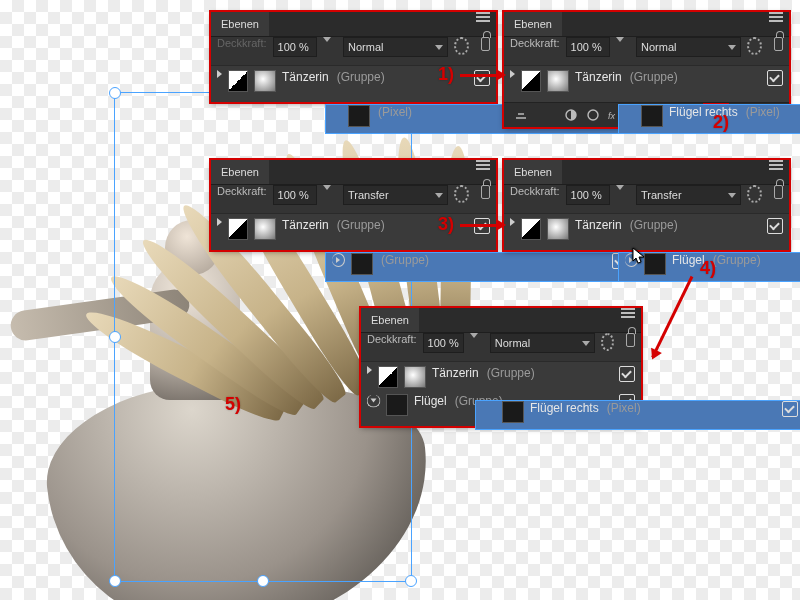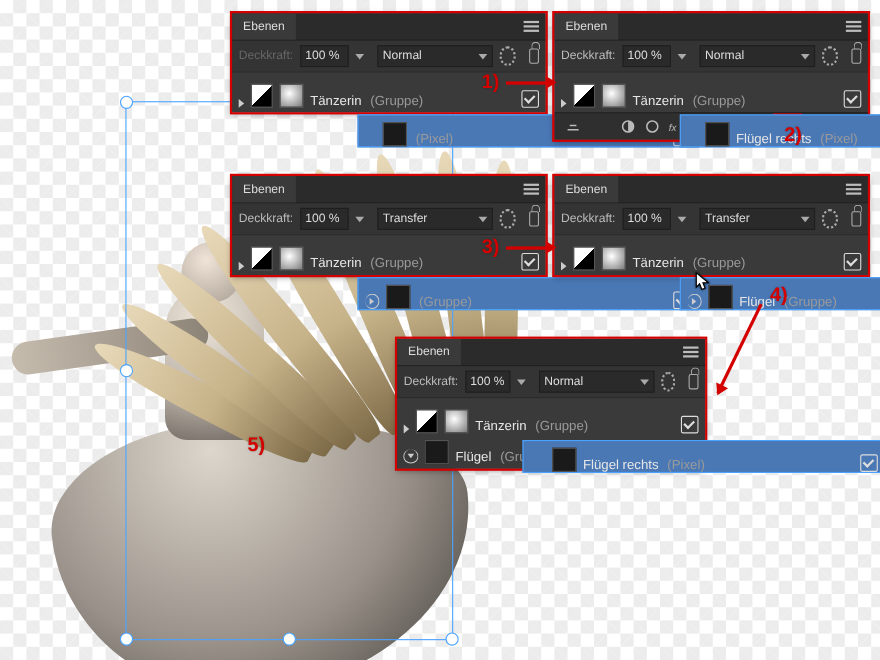--- a/index.html
+++ b/index.html
@@ -25,36 +25,36 @@
 
 .sel{position:absolute;left:114px;top:92px;width:296px;height:488px;border:1px solid #4aa3ff;pointer-events:none}
 .handle{position:absolute;width:10px;height:10px;border:1px solid #4aa3ff;background:#fff;border-radius:50%}
 .rotate{position:absolute;left:50%;top:-32px;width:10px;height:10px;margin-left:-6px;border:1px solid #4aa3ff;background:#fff;border-radius:50%}
 .rot-line{position:absolute;left:50%;top:-28px;width:1px;height:28px;background:#4aa3ff}
 .h-tl{left:-6px;top:-6px}.h-tr{right:-6px;top:-6px}.h-bl{left:-6px;bottom:-6px}.h-br{right:-6px;bottom:-6px}
 .h-t{left:50%;top:-6px;margin-left:-6px}.h-b{left:50%;bottom:-6px;margin-left:-6px}
 .h-l{top:50%;left:-6px;margin-top:-6px}.h-r{top:50%;right:-6px;margin-top:-6px}
 
 .panel{position:absolute;width:285px;background:#3a3a3a;outline:2px solid #d40000;color:#ccc;box-shadow:0 2px 6px rgba(0,0,0,.4)}
-.panel-hdr{height:24px;background:#2b2b2b;display:flex;align-items:center;border-bottom:1px solid #1e1e1e}
+.panel-hdr{height:24px;background:#2b2b2b;display:flex;align-items:flex-start;border-bottom:1px solid #1e1e1e}
 .tab{padding:0 10px;height:24px;line-height:24px;background:#3a3a3a;color:#ddd;font-size:11px}
 .menu-lines{margin-left:auto;margin-right:6px;width:14px;height:10px;display:flex;flex-direction:column;justify-content:space-between;cursor:pointer}
 .menu-lines span{height:2px;background:#bdbdbd}
-.opts{height:28px;display:flex;align-items:center;gap:6px;padding:0 6px;border-bottom:1px solid #2a2a2a;background:#343434}
+.opts{height:28px;display:flex;align-items:flex-start;gap:6px;padding:0 6px;border-bottom:1px solid #2a2a2a;background:#343434}
 .opts .lab{font-size:11px;color:#bbb}
 .opts .lab.dim{color:#666}
 .opts .val{width:46px;height:18px;background:#2a2a2a;border:1px solid #1e1e1e;color:#ddd;line-height:18px;padding:0 4px;font-size:11px}
 .opts .caret{width:0;height:0;border-left:4px solid transparent;border-right:4px solid transparent;border-top:5px solid #aaa;margin-right:6px}
 .opts .mode{flex:0 0 95px;height:18px;background:#2a2a2a;border:1px solid #1e1e1e;color:#ddd;line-height:18px;padding:0 4px;font-size:11px;display:flex;align-items:center}
 .opts .mode .caret{margin-left:auto;margin-right:0}
 .opts .gear{width:14px;height:14px;border-radius:50%;border:2px dotted #aaa;margin-left:auto}
 .opts .lock{width:10px;height:12px;border:1.5px solid #aaa;border-radius:2px;position:relative;margin-left:6px}
 .opts .lock::before{content:"";position:absolute;top:-7px;left:1px;width:6px;height:6px;border:1.5px solid #aaa;border-bottom:none;border-radius:5px 5px 0 0}
 .layers{padding:4px 0;background:#3a3a3a}
-.row{height:28px;display:flex;align-items:flex-end;padding:0 6px;gap:6px}
+.row{height:28px;display:flex;align-items:flex-start;padding:0 6px;gap:6px}
 .row.sel{background:#4a78b5}
 .row .tw{width:0;height:0;border-top:4px solid transparent;border-bottom:4px solid transparent;border-left:5px solid #ccc}
 .row .tw.open{transform:rotate(90deg)}
 .row .tw.circ{width:12px;height:12px;border:1px solid #ccc;border-radius:50%;border-left:none;display:flex;align-items:center;justify-content:center}
 .row .tw.circ::after{content:"";width:0;height:0;border-top:3px solid transparent;border-bottom:3px solid transparent;border-left:4px solid #ccc}
 .thumb{width:20px;height:20px;background:#1a1a1a;border:1px solid #555}
 .thumb.mask{width:18px;height:20px;background:linear-gradient(135deg,#fff 50%,#000 50%)}
 .thumb.img{background:radial-gradient(circle at 40% 40%,#fff,#777)}
 .row .name{font-size:12px;color:#e6e6e6}
 .row .suffix{font-size:12px;color:#9a9a9a;margin-left:2px}

